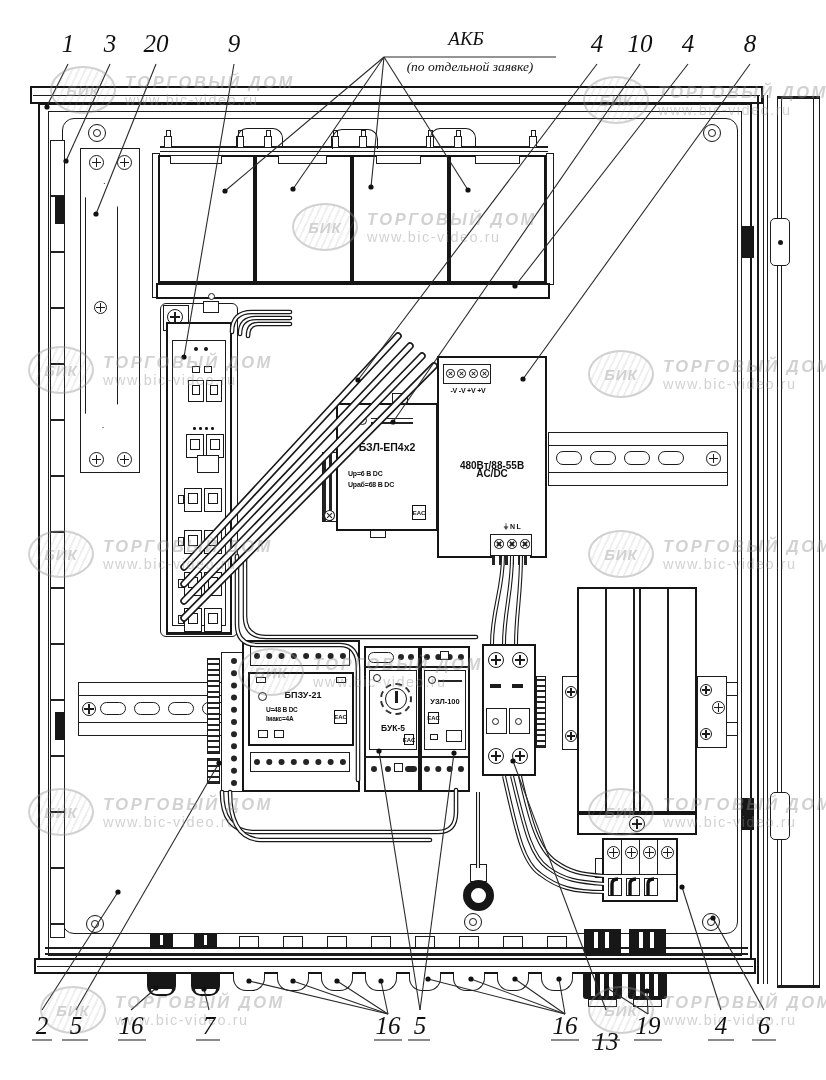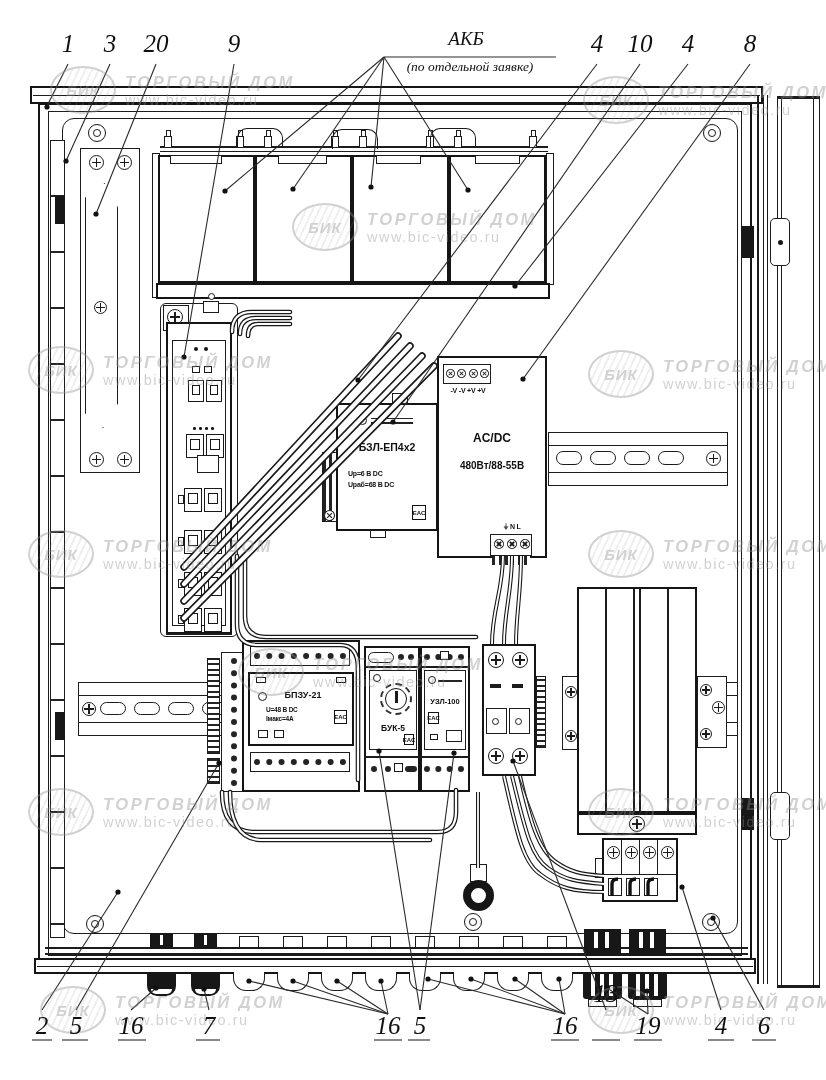--- a/index.html
+++ b/index.html
@@ -174,21 +174,21 @@
   <div class="t6" style="left:348px;top:481px;width:82px">Uраб=68 В DC</div>
   <div class="eac" style="left:412px;top:505px;width:14px;height:15px">EAC</div>
 
   <div class="abs b2" style="left:437px;top:356px;width:110px;height:202px"></div>
   <div class="abs b" style="left:443px;top:364px;width:48px;height:20px"></div>
   <div class="screw x45" style="left:446px;top:369px;width:9px;height:9px"></div>
   <div class="screw x45" style="left:457px;top:369px;width:9px;height:9px"></div>
   <div class="screw x45" style="left:469px;top:369px;width:9px;height:9px"></div>
   <div class="screw x45" style="left:480px;top:369px;width:9px;height:9px"></div>
   <div class="t6" style="left:441px;top:387px;width:54px;text-align:center">-V -V +V +V</div>
-  <div class="mlab" style="left:447px;top:432px;width:90px;font-size:12px">AC/DC</div>
+  <div class="mlab" style="left:447px;top:468px;width:90px;font-size:10px">AC/DC</div>
   <div class="mlab" style="left:443px;top:460px;width:98px;font-size:10px">480Вт/88-55В</div>
   <div class="t6" style="left:492px;top:523px;width:40px;text-align:center">⏚ N L</div>
   <div class="abs b" style="left:490px;top:534px;width:42px;height:22px"></div>
   <div class="screw x45" style="left:494px;top:539px;width:10px;height:10px"></div>
   <div class="screw x45" style="left:507px;top:539px;width:10px;height:10px"></div>
   <div class="screw x45" style="left:520px;top:539px;width:10px;height:10px"></div>
   <div class="abs vhatch" style="left:492px;top:556px;width:38px;height:9px"></div>
 
   <div class="abs b" style="left:548px;top:432px;width:180px;height:54px"></div>
   <div class="abs ln" style="left:548px;top:445px;width:180px;height:1.2px"></div>
@@ -597,18 +597,18 @@
   <div class="co" style="left:688px;top:30px">4</div>
   <div class="co" style="left:750px;top:30px">8</div>
 
   <div class="co" style="left:42px;top:1012px">2</div>
   <div class="co" style="left:76px;top:1012px">5</div>
   <div class="co" style="left:131px;top:1012px">16</div>
   <div class="co" style="left:209px;top:1012px">7</div>
   <div class="co" style="left:388px;top:1012px">16</div>
   <div class="co" style="left:420px;top:1012px">5</div>
   <div class="co" style="left:565px;top:1012px">16</div>
-  <div class="co" style="left:606px;top:980px">13</div>
+  <div class="co" style="left:606px;top:1028px">13</div>
   <div class="co" style="left:648px;top:1012px">19</div>
   <div class="co" style="left:721px;top:1012px">4</div>
   <div class="co" style="left:764px;top:1012px">6</div>
 
 </div>
 
 </body></html>

